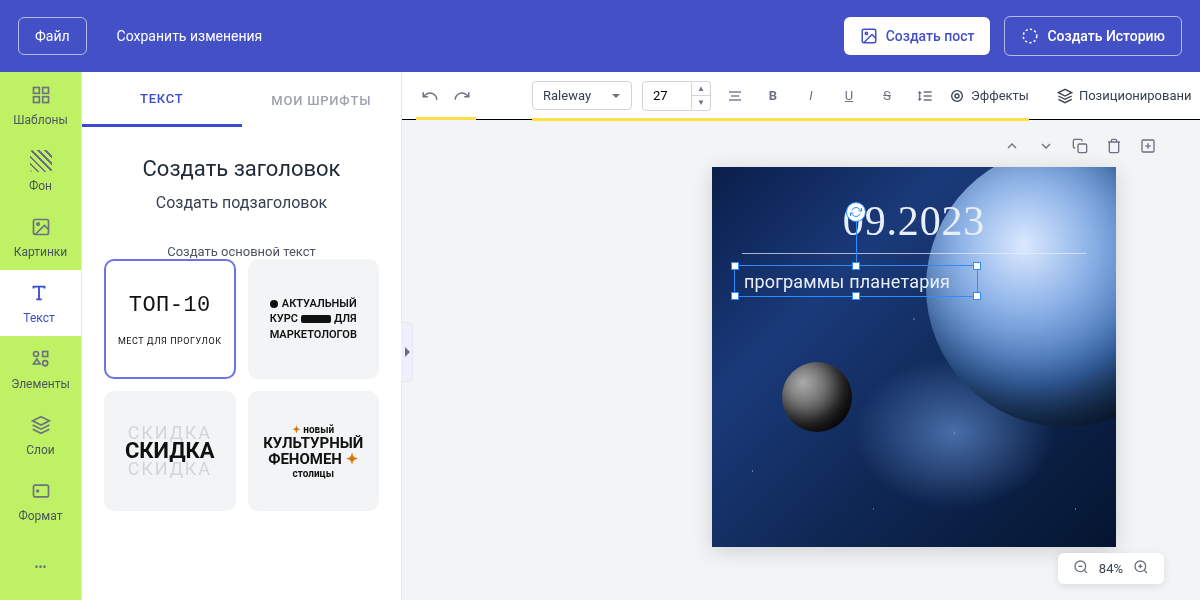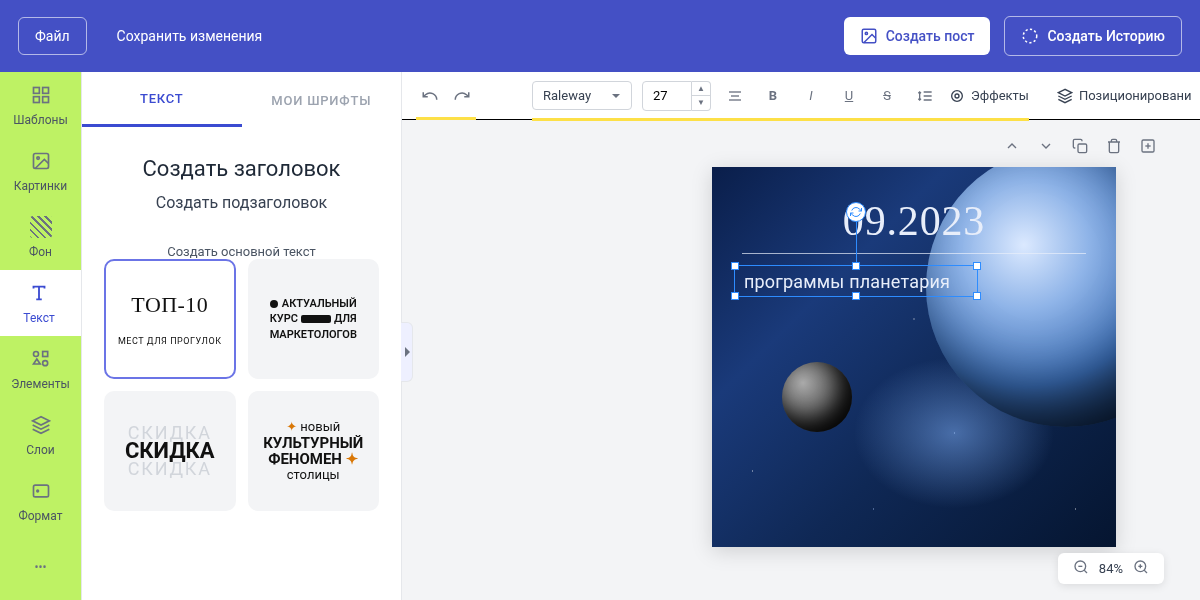--- a/index.html
+++ b/index.html
@@ -21,31 +21,31 @@
 .panel-tabs{display:flex;height:56px;align-items:center}
 .ptab{flex:1;text-align:center;font-size:13px;letter-spacing:.06em;color:#9ca3af;cursor:pointer;padding:18px 0;font-weight:500}
 .ptab.active{color:#3b4bd1;border-bottom:3px solid #3b4bd1}
 .panel-body{flex:1;padding:18px 22px 0;overflow:hidden}
 .add-heading{font-size:22px;text-align:center;color:#1f2937;margin:10px 0 12px;cursor:pointer}
 .add-sub{font-size:16px;text-align:center;color:#374151;margin-bottom:32px;cursor:pointer}
 .add-body{font-size:13px;text-align:center;color:#4b5563;cursor:pointer}
 .tgrid{display:grid;grid-template-columns:1fr 1fr;gap:12px}
 .tcard{height:120px;border-radius:10px;background:#f3f4f6;display:flex;flex-direction:column;align-items:center;justify-content:center;cursor:pointer;padding:10px;text-align:center}
 .tcard.sel{border:2px solid #6b74e6;background:#fff}
-.tc-top10{font-family:Liberation Serif, serif;font-size:22px;color:#111;letter-spacing:.02em}
+.tc-top10{font-family:Liberation Mono, monospace;font-size:22px;color:#111;letter-spacing:.02em}
 .tc-top10-sub{font-size:9px;letter-spacing:.06em;color:#111;margin-top:18px}
 .tc-akt{font-size:11px;font-weight:600;color:#111;line-height:1.4;position:relative}
 .tc-akt .dot{display:inline-block;width:8px;height:8px;background:#111;border-radius:50%;margin-right:4px;vertical-align:middle}
 .tc-akt .bar{display:inline-block;width:30px;height:8px;background:#111;border-radius:2px;margin:0 3px;vertical-align:middle}
 .tc-skidka{font-family:Georgia,serif;color:#111;line-height:.9}
 .tc-skidka .rep{font-size:18px;letter-spacing:.1em}
 .tc-skidka .main-w{font-size:22px;font-weight:700}
 .tc-skidka .light{color:#d1d5db}
 .tc-kult{font-family:Georgia,serif;font-weight:700;font-size:15px;line-height:1.1;color:#111}
-.tc-kult .small{font-size:13px;font-weight:400}
+.tc-kult .small{font-size:10px;font-weight:700}
 .tc-kult .acc{color:#d97706}
 .panel-handle{position:absolute;right:-12px;top:250px;width:12px;height:60px;background:#eef0ff;border-radius:0 6px 6px 0;display:flex;align-items:center;justify-content:center;cursor:pointer;border:1px solid #e5e7eb;border-left:none}
 .panel-handle svg{transform:rotate(180deg)}
 .canvas-area{flex:1;display:flex;flex-direction:column;background:#f3f4f6;min-width:0}
 .toolbar{height:48px;background:#fff;border-bottom:1px solid #000000;display:flex;align-items:center;padding:0 14px;gap:28px;font-size:13px;color:#374151}
 .tbtn{width:28px;height:28px;display:flex;align-items:center;justify-content:center;cursor:pointer;color:#6b7280;border-radius:4px}
 .hl{position:relative}
 .hl::after{content:"";position:absolute;left:0;right:0;bottom:-10px;height:3px;background:#fde047}
 .font-select{border:1px solid #d1d5db;border-radius:4px;padding:6px 10px;display:flex;align-items:center;gap:8px;cursor:pointer;font-size:13px;min-width:100px;justify-content:space-between}
 .size-input{border:1px solid #d1d5db;border-radius:4px 0 0 4px;padding:6px 10px;width:50px;text-align:left;font-size:13px}
@@ -112,33 +112,33 @@
             <rect x="3" y="3" width="7" height="7"></rect>
             <rect x="14" y="3" width="7" height="7"></rect>
             <rect x="3" y="14" width="7" height="7"></rect>
             <rect x="14" y="14" width="7" height="7"></rect>
           </svg>
         </span>
       <span>Шаблоны</span>
     </div>
     <div class="rail-item">
       <span class="ricon">
+          <div class="hatched"></div>
+        </span>
+      <span>Фон</span>
+    </div>
+    <div class="rail-item">
+      <span class="ricon">
           <svg width="20" height="20" viewBox="0 0 24 24" fill="none" stroke="currentColor" stroke-width="2">
             <rect x="3" y="3" width="18" height="18" rx="2"></rect>
             <circle cx="8.5" cy="8.5" r="1.5"></circle>
             <path d="m21 15-5-5L5 21"></path>
           </svg>
         </span>
       <span>Картинки</span>
-    </div>
-    <div class="rail-item">
-      <span class="ricon">
-          <div class="hatched"></div>
-        </span>
-      <span>Фон</span>
     </div>
     <div class="rail-item active">
       <span class="ricon">
           <svg width="22" height="22" viewBox="0 0 24 24" fill="currentColor">
             <path d="M5 4h14v3h-2V6h-4v12h2v2H9v-2h2V6H7v1H5V4z"></path>
           </svg>
         </span>
       <span>Текст</span>
     </div>
     <div class="rail-item">

